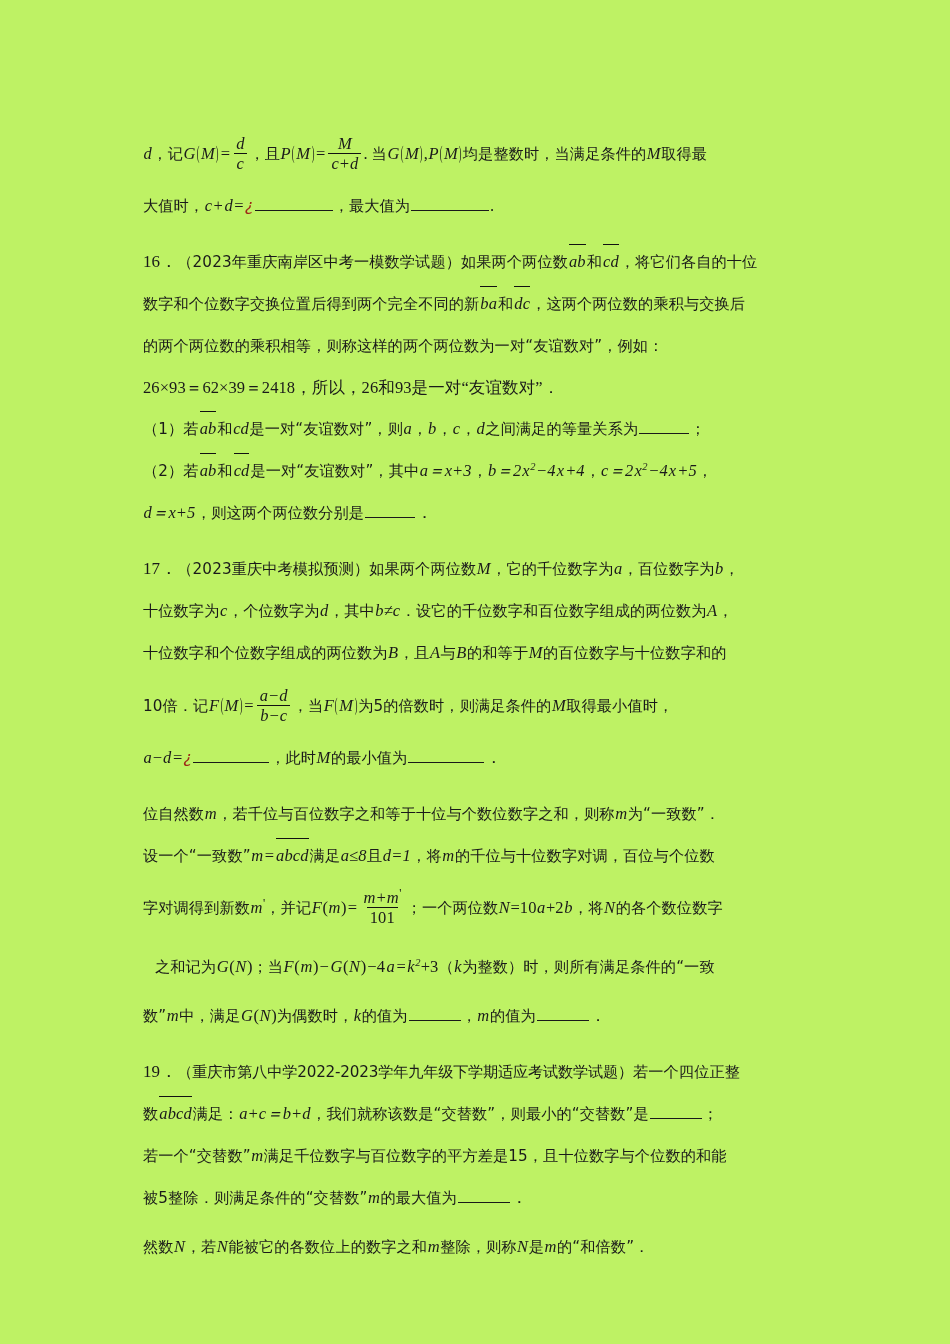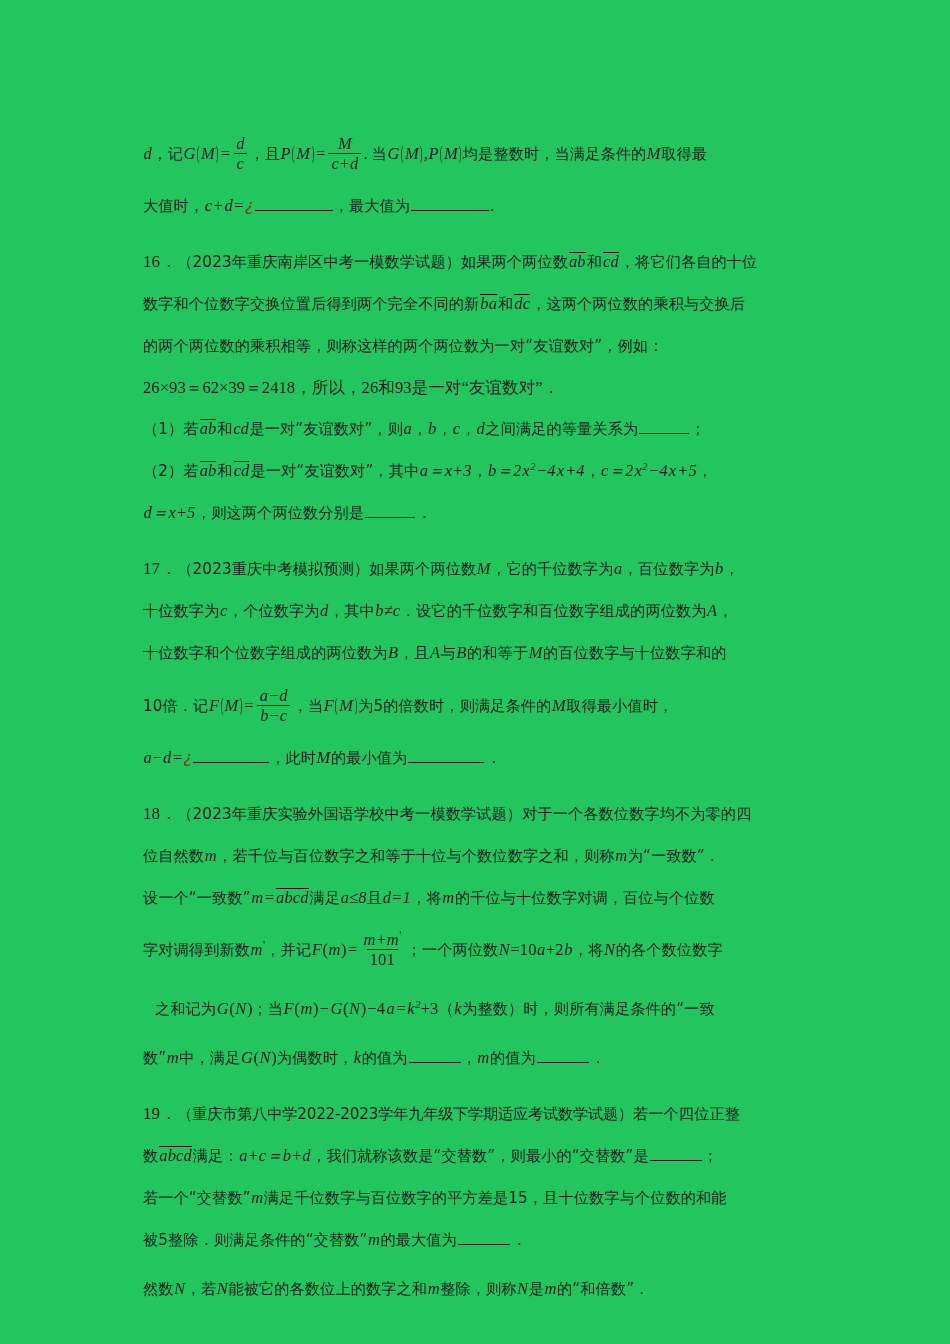--- a/index.html
+++ b/index.html
@@ -12,21 +12,21 @@
     height: 1344px;
     overflow: hidden;
     font-family: "Liberation Serif", "DejaVu Serif", serif;
     color: #000000;
   }
 
   #page {
     position: relative;
     width: 950px;
     height: 1344px;
-    background: #22c55e;
+    background: #bef264;
     box-sizing: border-box;
     padding: 122px 88px 0 143px;
   }
 
   .block { margin: 0; padding: 0; }
 
   
   .line {
     font-size: 15.4px;
     line-height: 41px;
@@ -71,21 +71,21 @@
     font-size: 19px;
     transform: scaleX(0.42);
     padding: 0;
     margin: 0 -1px;
   }
 
   
   .ovl {
     display: inline-block;
     border-top: 1.4px solid #111;
-    padding-top: 0px;
+    padding-top: 8px;
     line-height: 1.05;
     font-style: italic;
     font-size: 16.5px;
     margin: 0 1px;
   }
 
   
   .frac {
     display: inline-flex;
     flex-direction: column;
@@ -213,23 +213,20 @@
     </div>
     <div class="line">
       <span class="mi">a−d</span><span class="op">=</span><span class="redq">¿</span><span class="blank w2"></span><span class="cn">，此时</span><span class="mi">M</span><span class="cn">的最小值为</span><span class="blank w2"></span><span class="mn">．</span>
     </div>
   </div>
 
   <div class="q-gap"></div>
 
   <div class="block">
     <div class="line">
-      <span class="qnum">18．</span><span class="cn">（2023年重庆实验外国语学校中考一模数学试题）</span><span class="cn">对于一个各数位数字均不为零的四</span>
-    </div>
-    <div class="line">
       <span class="cn">位自然数</span><span class="mi">m</span><span class="cn">，若千位与百位数字之和等于十位与个数位数字之和，则称</span><span class="mi">m</span><span class="cn">为“一致数”．</span>
     </div>
     <div class="line">
       <span class="cn">设一个“一致数”</span><span class="mi">m</span><span class="op">=</span><span class="ovl">abcd</span><span class="cn">满足</span><span class="mi">a≤8</span><span class="cn">且</span><span class="mi">d=1</span><span class="cn">，将</span><span class="mi">m</span><span class="cn">的千位与十位数字对调，百位与个位数</span>
     </div>
     <div class="line tall2">
       <span class="cn">字对调得到新数</span><span class="mi">m</span><span class="prime">'</span><span class="cn">，并记</span><span class="mi">F</span><span class="mn">(</span><span class="mi">m</span><span class="mn">)</span><span class="op">=</span><span class="frac">
           <span class="num"><span class="mi">m+m</span><span class="prime">'</span></span>
           <span class="den mn">101</span>
         </span><span class="cn">；</span><span class="cn">一个两位数</span><span class="mi">N</span><span class="mn">=10</span><span class="mi">a</span><span class="mn">+2</span><span class="mi">b</span><span class="cn">，将</span><span class="mi">N</span><span class="cn">的各个数位数字</span>

